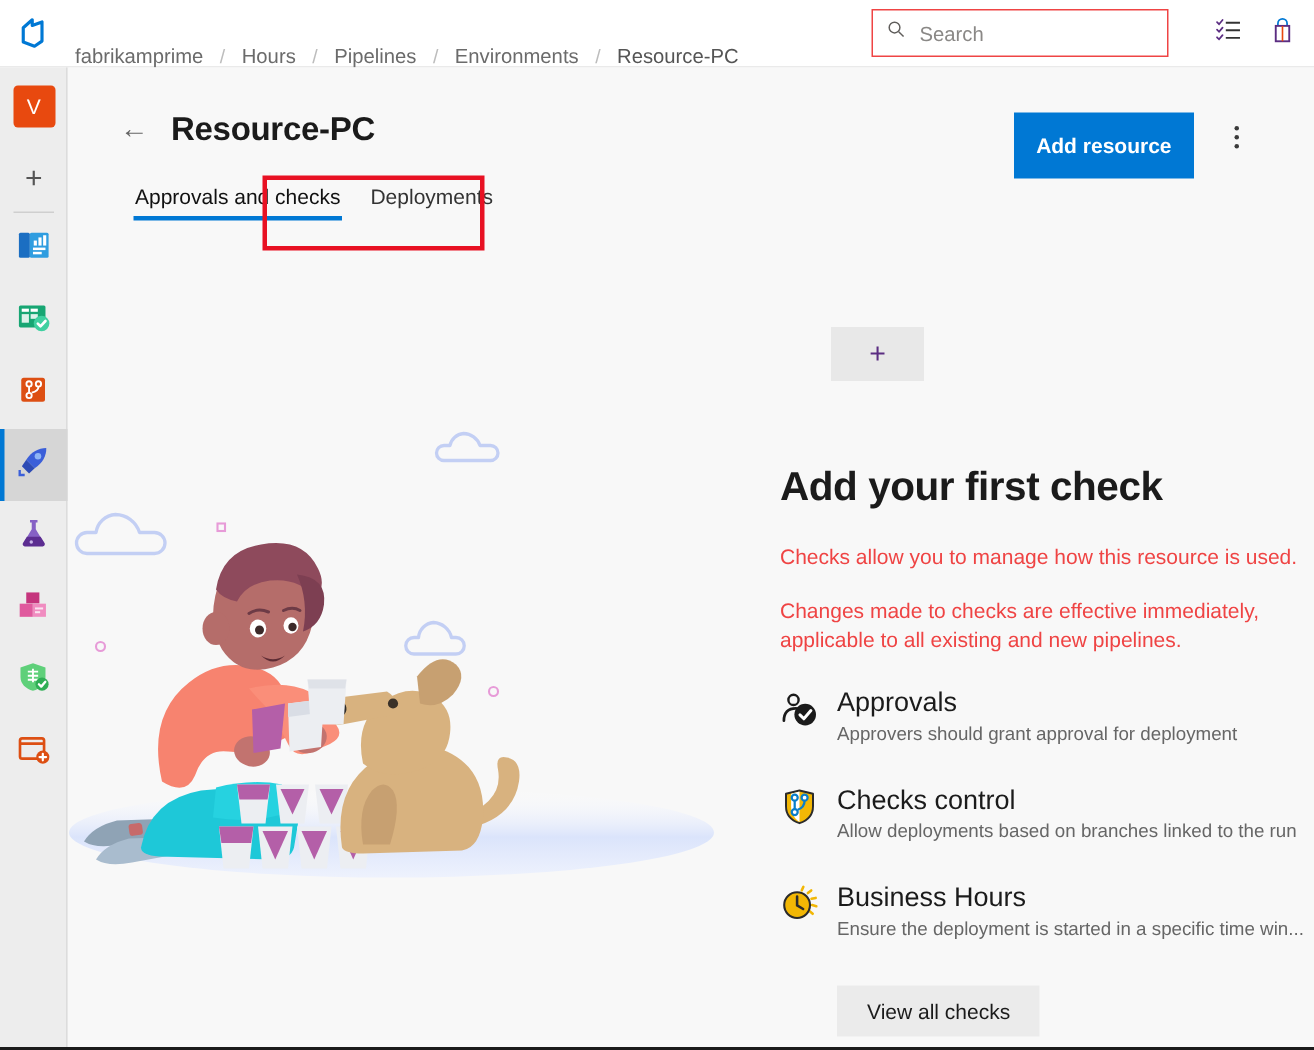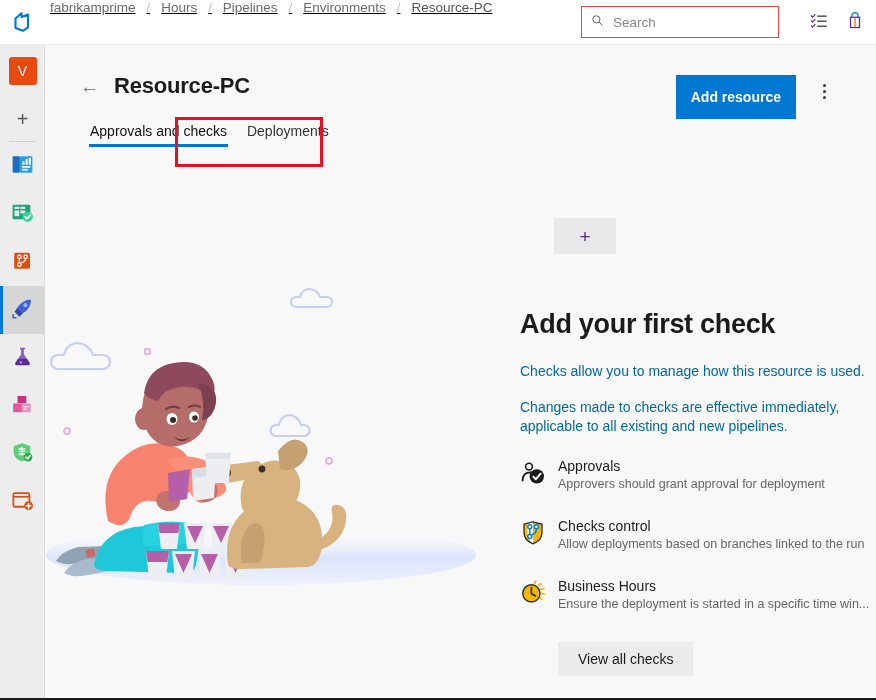--- a/index.html
+++ b/index.html
@@ -11,21 +11,21 @@
   }
   #app { position: relative; width: 876px; height: 700px; background:#f8f8f8; }
 
   
   .topbar {
     position:absolute; top:0; left:0; width:876px; height:45px;
     background:#ffffff; display:flex; align-items:center;
     border-bottom:1px solid #eaeaea;
   }
   .logo-wrap { width:46px; height:45px; display:flex; align-items:center; justify-content:center; flex:none; }
-  .breadcrumb { display:flex; align-items:flex-start; height:45px;text-decoration:underline; }
+  .breadcrumb { display:flex; align-items:flex-end; height:45px; }
   .crumb {
     font-size:13.5px; color:#6b6b6b; padding:0 4px; white-space:nowrap;
   }
   .crumb.last { color:#555; }
   .crumb-sep { color:#bdbdbd; font-size:13px; padding:0 7px; }
   .searchbox {
     position:absolute; left:581px; top:6px; width:198px; height:32px;
     border:1px solid #ef4444; background:#fff; display:flex; align-items:center;
     padding-left:9px;
   }
@@ -92,27 +92,27 @@
     background:#e8e8e8; display:flex; align-items:center; justify-content:center; cursor:pointer;
   }
   .plus-box .glyph { font-size:19px; color:#5b2d82; font-weight:300; line-height:1; }
 
   
   .illo { position:absolute; left:0px; top:228px; width:470px; height:335px; }
 
   
   .panel { position:absolute; left:474px; top:264px; width:356px; }
   .panel h1 { font-size:27px; color:#1b1b1b; font-weight:700; letter-spacing:-0.3px; margin-bottom:22px; }
-  .panel p { font-size:14px; color:#0369a1; line-height:19px; margin-bottom:17px; }
+  .panel p { font-size:14px; color:#ef4444; line-height:19px; margin-bottom:17px; }
 
   .check-list { margin-top:22px; }
   .check-row { display:flex; align-items:flex-start; margin-bottom:26px; }
   .check-ico { width:34px; flex:none; padding-top:2px; }
   .check-text { padding-left:4px; }
-  .check-title { font-size:14px; color:#1b1b1b; margin-bottom:3px; }
+  .check-title { font-size:18px; color:#1b1b1b; margin-bottom:3px; }
   .check-desc { font-size:12.5px; color:#666; line-height:15px; }
 
   .btn-secondary {
     display:inline-block; margin-top:4px; margin-left:38px;
     background:#ebebeb; color:#1b1b1b; font-size:14px;
     padding:9px 20px; border:none; cursor:pointer;
   }
   .bottom-edge { position:absolute; left:0; bottom:0; width:876px; height:2px; background:#1b1b1b; }
 </style>
 </head>

